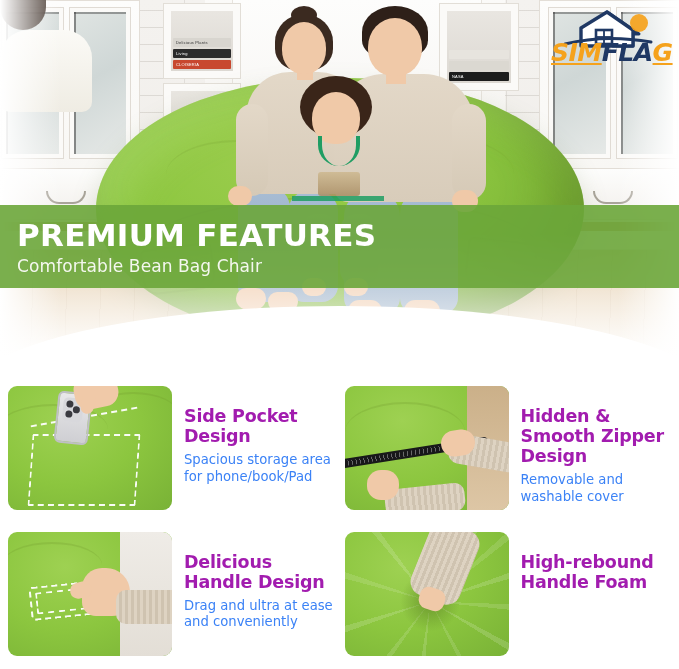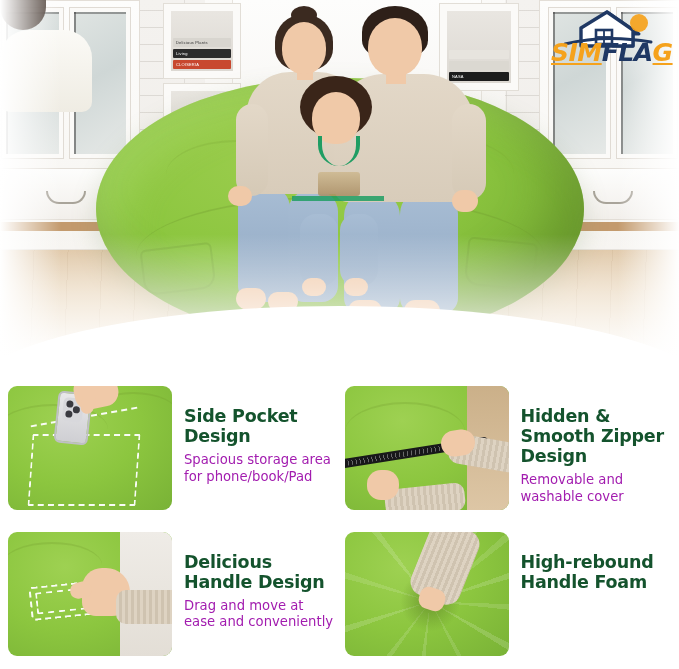--- a/index.html
+++ b/index.html
@@ -292,25 +292,25 @@
         rgba(255,255,255,.15) 118deg 122deg, rgba(0,0,0,0) 122deg 150deg,
         rgba(255,255,255,.12) 150deg 154deg, rgba(0,0,0,0) 154deg 185deg,
         rgba(255,255,255,.14) 185deg 189deg, rgba(0,0,0,0) 189deg 215deg,
         rgba(255,255,255,.13) 215deg 219deg, rgba(0,0,0,0) 219deg 250deg,
         rgba(255,255,255,.15) 250deg 254deg, rgba(0,0,0,0) 254deg 285deg,
         rgba(255,255,255,.12) 285deg 289deg, rgba(0,0,0,0) 289deg 320deg,
         rgba(255,255,255,.14) 320deg 324deg, rgba(0,0,0,0) 324deg 360deg);
   }
   .txt { padding-top:20px; }
   .feat-title {
-    color:#14532d; font-weight:bold; font-size:17.5px; line-height:20px;
+    color:#a21caf; font-weight:bold; font-size:17.5px; line-height:20px;
     font-family:"DejaVu Sans", sans-serif; letter-spacing:-.2px;
   }
   .feat-desc {
-    color:#a21caf; font-size:13.2px; line-height:16.5px; margin-top:6px;
+    color:#3b82f6; font-size:13.2px; line-height:16.5px; margin-top:6px;
     font-family:"DejaVu Sans", sans-serif;
   }
 </style>
 </head>
 <body>
 
 <div class="page">
 
   <div class="hero">
 
@@ -435,20 +435,24 @@
         <line x1="53" y1="22" x2="53" y2="36" stroke="#1f3864" stroke-width="1.8"></line>
         <line x1="45" y1="29" x2="61" y2="29" stroke="#1f3864" stroke-width="1.8"></line>
         <circle cx="88" cy="15" r="9" fill="#f5a21c" opacity=".92"></circle>
         <path d="M14 36 Q54 26 100 34" stroke="#1f3864" stroke-width="3" fill="none" stroke-linecap="round"></path>
       </svg>
       <div class="logo-word">
         <span class="lg-o">SIM</span><span class="lg-n">FLA</span><span class="lg-o">G</span>
       </div>
     </div>
 
+    <div class="banner">
+      <div class="banner-title">PREMIUM FEATURES</div>
+      <div class="banner-sub">Comfortable Bean Bag Chair</div>
+    </div>
   </div>
 
   <div class="features">
 
     <div class="card">
       <div class="thumb">
         <div class="cloth-fold" style="left:-10px;top:18px;width:110px;height:50px;"></div>
         <div class="cloth-fold" style="left:80px;top:6px;width:90px;height:44px;"></div>
         <div class="dash" style="left:22px;top:48px;width:108px;height:72px;border-radius:2px;transform:skewX(-4deg);"></div>
         <div class="dash" style="left:22px;top:30px;width:108px;height:0;border-bottom:none;border-left:none;border-right:none;transform:rotate(-10deg);"></div>
@@ -489,21 +493,21 @@
         <div class="wall-strip"></div>
         <div class="cloth-fold" style="left:-6px;top:10px;width:100px;height:46px;"></div>
         <div class="dash" style="left:22px;top:52px;width:62px;height:34px;border-radius:3px;transform:rotate(-6deg);"></div>
         <div class="dash" style="left:28px;top:58px;width:50px;height:22px;border-radius:2px;transform:rotate(-6deg);"></div>
         <div class="hand" style="left:74px;top:36px;width:48px;height:48px;border-radius:20px 24px 18px 14px;"></div>
         <div class="hand" style="left:62px;top:50px;width:22px;height:16px;border-radius:8px;transform:rotate(-14deg);"></div>
         <div class="sleeve" style="left:108px;top:58px;width:66px;height:34px;"></div>
       </div>
       <div class="txt">
         <div class="feat-title">Delicious Handle Design</div>
-        <div class="feat-desc">Drag and move at ease and conveniently</div>
+        <div class="feat-desc">Drag and ultra at ease and conveniently</div>
       </div>
     </div>
 
     <div class="card">
       <div class="thumb">
         <div class="pinch"></div>
         <div class="sleeve" style="left:74px;top:-8px;width:52px;height:78px;border-radius:14px;transform:rotate(22deg);"></div>
         <div class="hand" style="left:74px;top:56px;width:26px;height:22px;border-radius:9px;transform:rotate(18deg);"></div>
       </div>
       <div class="txt">

